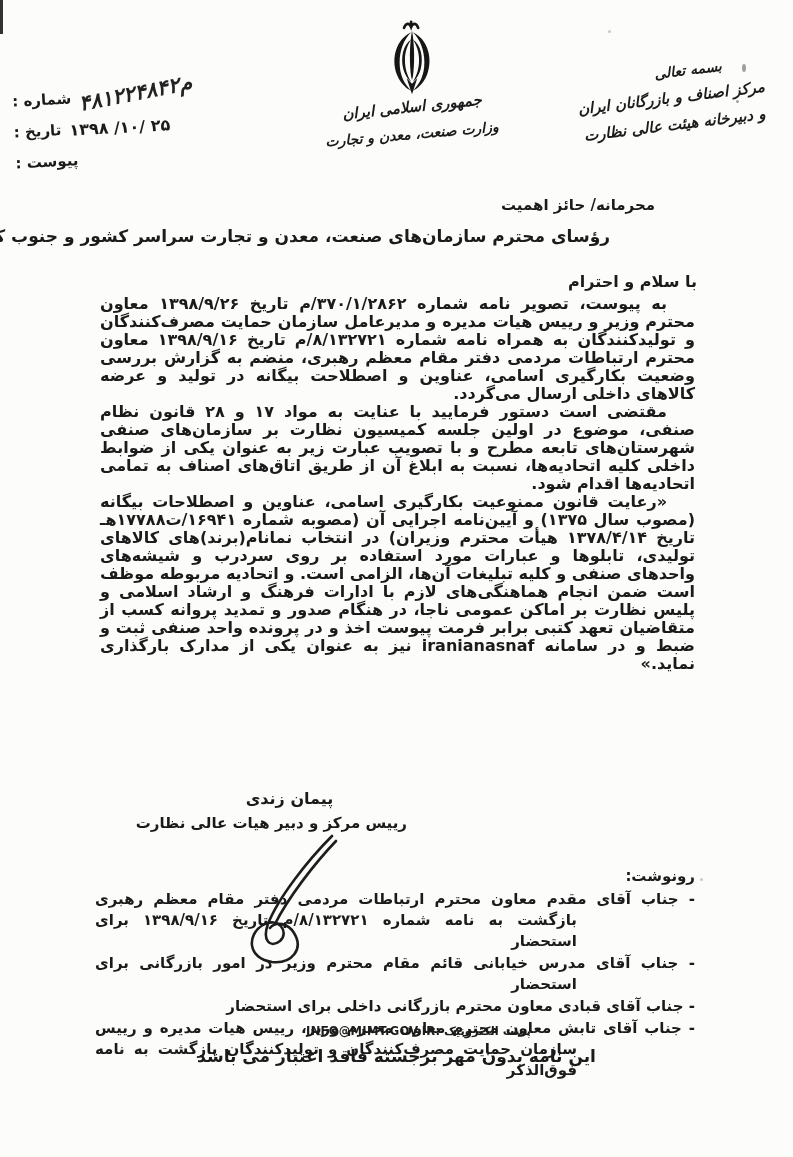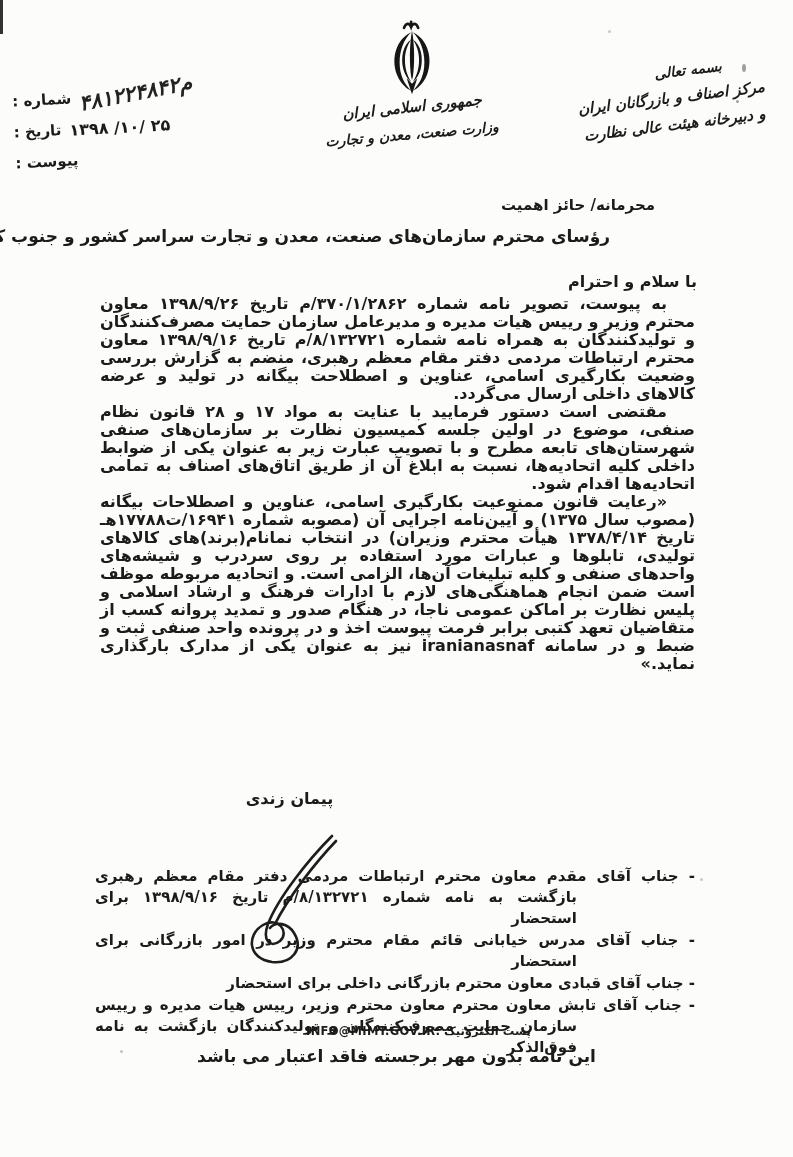--- a/index.html
+++ b/index.html
@@ -100,29 +100,31 @@
   <div class="salutation">با سلام و احترام</div>
 
   <div class="body-text">
     <p>به پیوست، تصویر نامه شماره ۳۷۰/۱/۲۸۶۲/م تاریخ ۱۳۹۸/۹/۲۶ معاون محترم وزیر و رییس هیات مدیره و مدیرعامل سازمان حمایت مصرف‌کنندگان و تولیدکنندگان به همراه نامه شماره ۸/۱۳۲۷۲۱/م تاریخ ۱۳۹۸/۹/۱۶ معاون محترم ارتباطات مردمی دفتر مقام معظم رهبری، منضم به گزارش بررسی وضعیت بکارگیری اسامی، عناوین و اصطلاحت بیگانه در تولید و عرضه کالاهای داخلی ارسال می‌گردد.</p>
     <p>مقتضی است دستور فرمایید با عنایت به مواد ۱۷ و ۲۸ قانون نظام صنفی، موضوع در اولین جلسه کمیسیون نظارت بر سازمان‌های صنفی شهرستان‌های تابعه مطرح و با تصویب عبارت زیر به عنوان یکی از ضوابط داخلی کلیه اتحادیه‌ها، نسبت به ابلاغ آن از طریق اتاق‌های اصناف به تمامی اتحادیه‌ها اقدام شود.</p>
     <p>«رعایت قانون ممنوعیت بکارگیری اسامی، عناوین و اصطلاحات بیگانه (مصوب سال ۱۳۷۵) و آیین‌نامه اجرایی آن (مصوبه شماره ۱۶۹۴۱/ت۱۷۷۸۸هـ تاریخ ۱۳۷۸/۴/۱۴ هیأت محترم وزیران) در انتخاب نمانام(برند)های کالاهای تولیدی، تابلوها و عبارات مورد استفاده بر روی سردرب و شیشه‌های واحدهای صنفی و کلیه تبلیغات آن‌ها، الزامی است. و اتحادیه مربوطه موظف است ضمن انجام هماهنگی‌های لازم با ادارات فرهنگ و ارشاد اسلامی و پلیس نظارت بر اماکن عمومی ناجا، در هنگام صدور و تمدید پروانه کسب از متقاضیان تعهد کتبی برابر فرمت پیوست اخذ و در پرونده واحد صنفی ثبت و ضبط و در سامانه iranianasnaf نیز به عنوان یکی از مدارک بارگذاری نماید.»</p>
   </div>
 
   <div class="sig-block">
     <div class="sig-name">پیمان زندی</div>
+    <div class="sig-title">رییس مرکز و دبیر هیات عالی نظارت</div>
   </div>
   <svg class="sig-scribble" width="115" height="138" viewBox="0 0 115 138">
     <g fill="none" stroke="#1d1d1d" stroke-width="2.6" stroke-linecap="round">
       <path d="M102,4 C78,28 48,66 38,92 C32,108 40,117 50,109 C60,100 48,84 33,93 C16,103 18,127 42,130 C62,132 74,117 64,101 C58,91 46,89 40,96"></path>
       <path d="M106,9 C84,32 58,66 45,92"></path>
     </g>
   </svg>
 
   <div class="cc">
+    <div class="cc-label">رونوشت:</div>
     <div class="cc-item">- جناب آقای مقدم معاون محترم ارتباطات مردمی دفتر مقام معظم رهبری بازگشت به نامه شماره ۸/۱۳۲۷۲۱/م تاریخ ۱۳۹۸/۹/۱۶ برای استحضار</div>
     <div class="cc-item">- جناب آقای مدرس خیابانی قائم مقام محترم وزیر در امور بازرگانی برای استحضار</div>
     <div class="cc-item">- جناب آقای قبادی معاون محترم بازرگانی داخلی برای استحضار</div>
     <div class="cc-item">- جناب آقای تابش معاون محترم معاون محترم وزیر، رییس هیات مدیره و رییس سازمان حمایت مصرف‌کنندگان و تولیدکنندگان بازگشت به نامه فوق‌الذکر</div>
   </div>
 
   <div class="footer">
     <div class="footer-line1">
       <span class="grp">
         <span>پست الکترونیک :</span><span class="latin">INFO@MIMT.GOV.IR</span>

